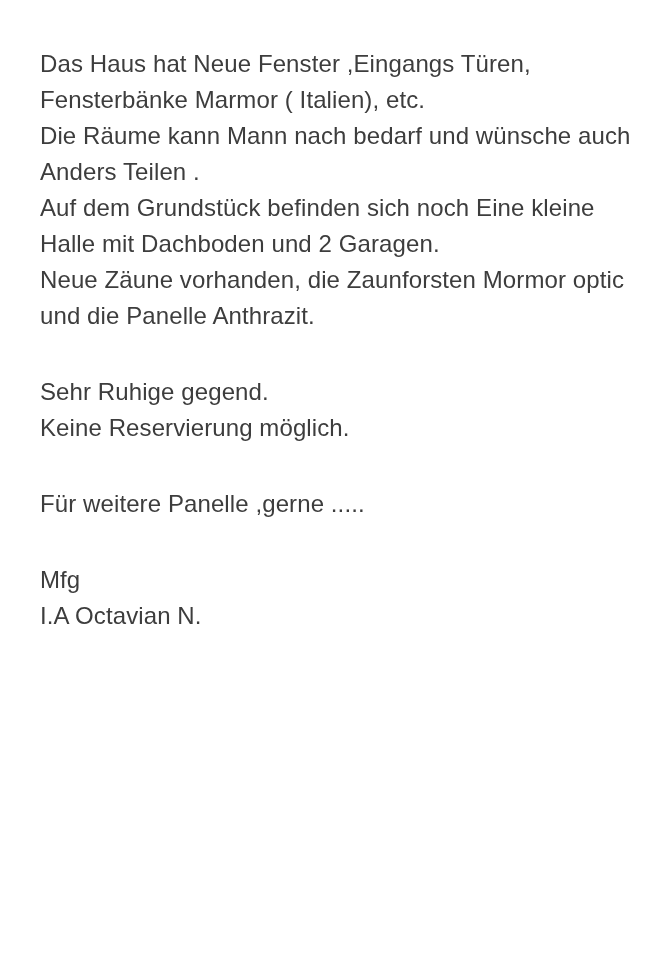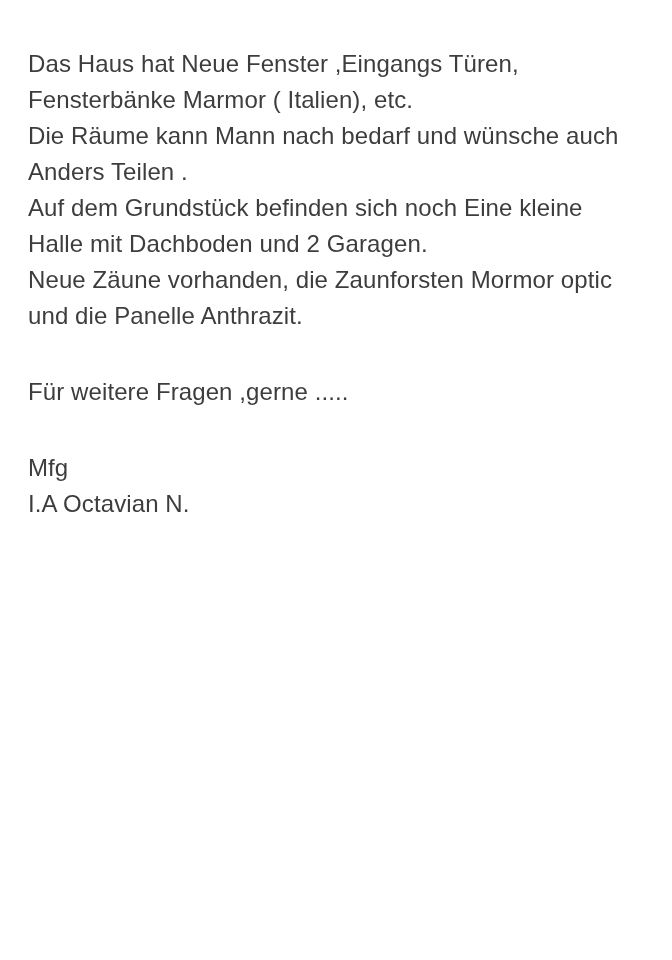--- a/index.html
+++ b/index.html
@@ -9,37 +9,38 @@
   body {
     width: 672px;
     height: 960px;
     overflow: hidden;
     font-family: "Liberation Sans", sans-serif;
   }
   .page {
     box-sizing: border-box;
     width: 672px;
     height: 960px;
-    padding: 46px 18px 0 28px;
+    padding: 46px 18px 0 40px;
     overflow: hidden;
     font-size: 24px;
     line-height: 36px;
     letter-spacing: 0.1px;
     font-weight: 400;
   }
   .para {
     margin: 0 0 40px 0;
     white-space: nowrap;
   }
   .para:last-child {
     margin-bottom: 0;
   }
 </style>
 </head>
 <body style="background: rgb(255, 255, 255);">
 
 <main class="page" style="background: rgb(255, 255, 255); color: rgb(61, 61, 61);">
   <div id="doc-text">
       <p class="para">Das Haus hat Neue Fenster ,Eingangs Türen,<br>Fensterbänke Marmor ( Italien), etc.<br>Die Räume kann Mann nach bedarf und wünsche auch<br>Anders Teilen .<br>Auf dem Grundstück befinden sich noch Eine kleine<br>Halle mit Dachboden und 2 Garagen.<br>Neue Zäune vorhanden, die Zaunforsten Mormor optic<br>und die Panelle Anthrazit.</p>
-      <p class="para">Für weitere Fragen ,gerne .....</p>
+      <p class="para">Sehr Ruhige gegend.<br>Keine Reservierung möglich.</p>
+      <p class="para">Für weitere Panelle ,gerne .....</p>
       <p class="para">Mfg<br>I.A Octavian N.</p>
     </div>
 </main>
 
 </body></html>

